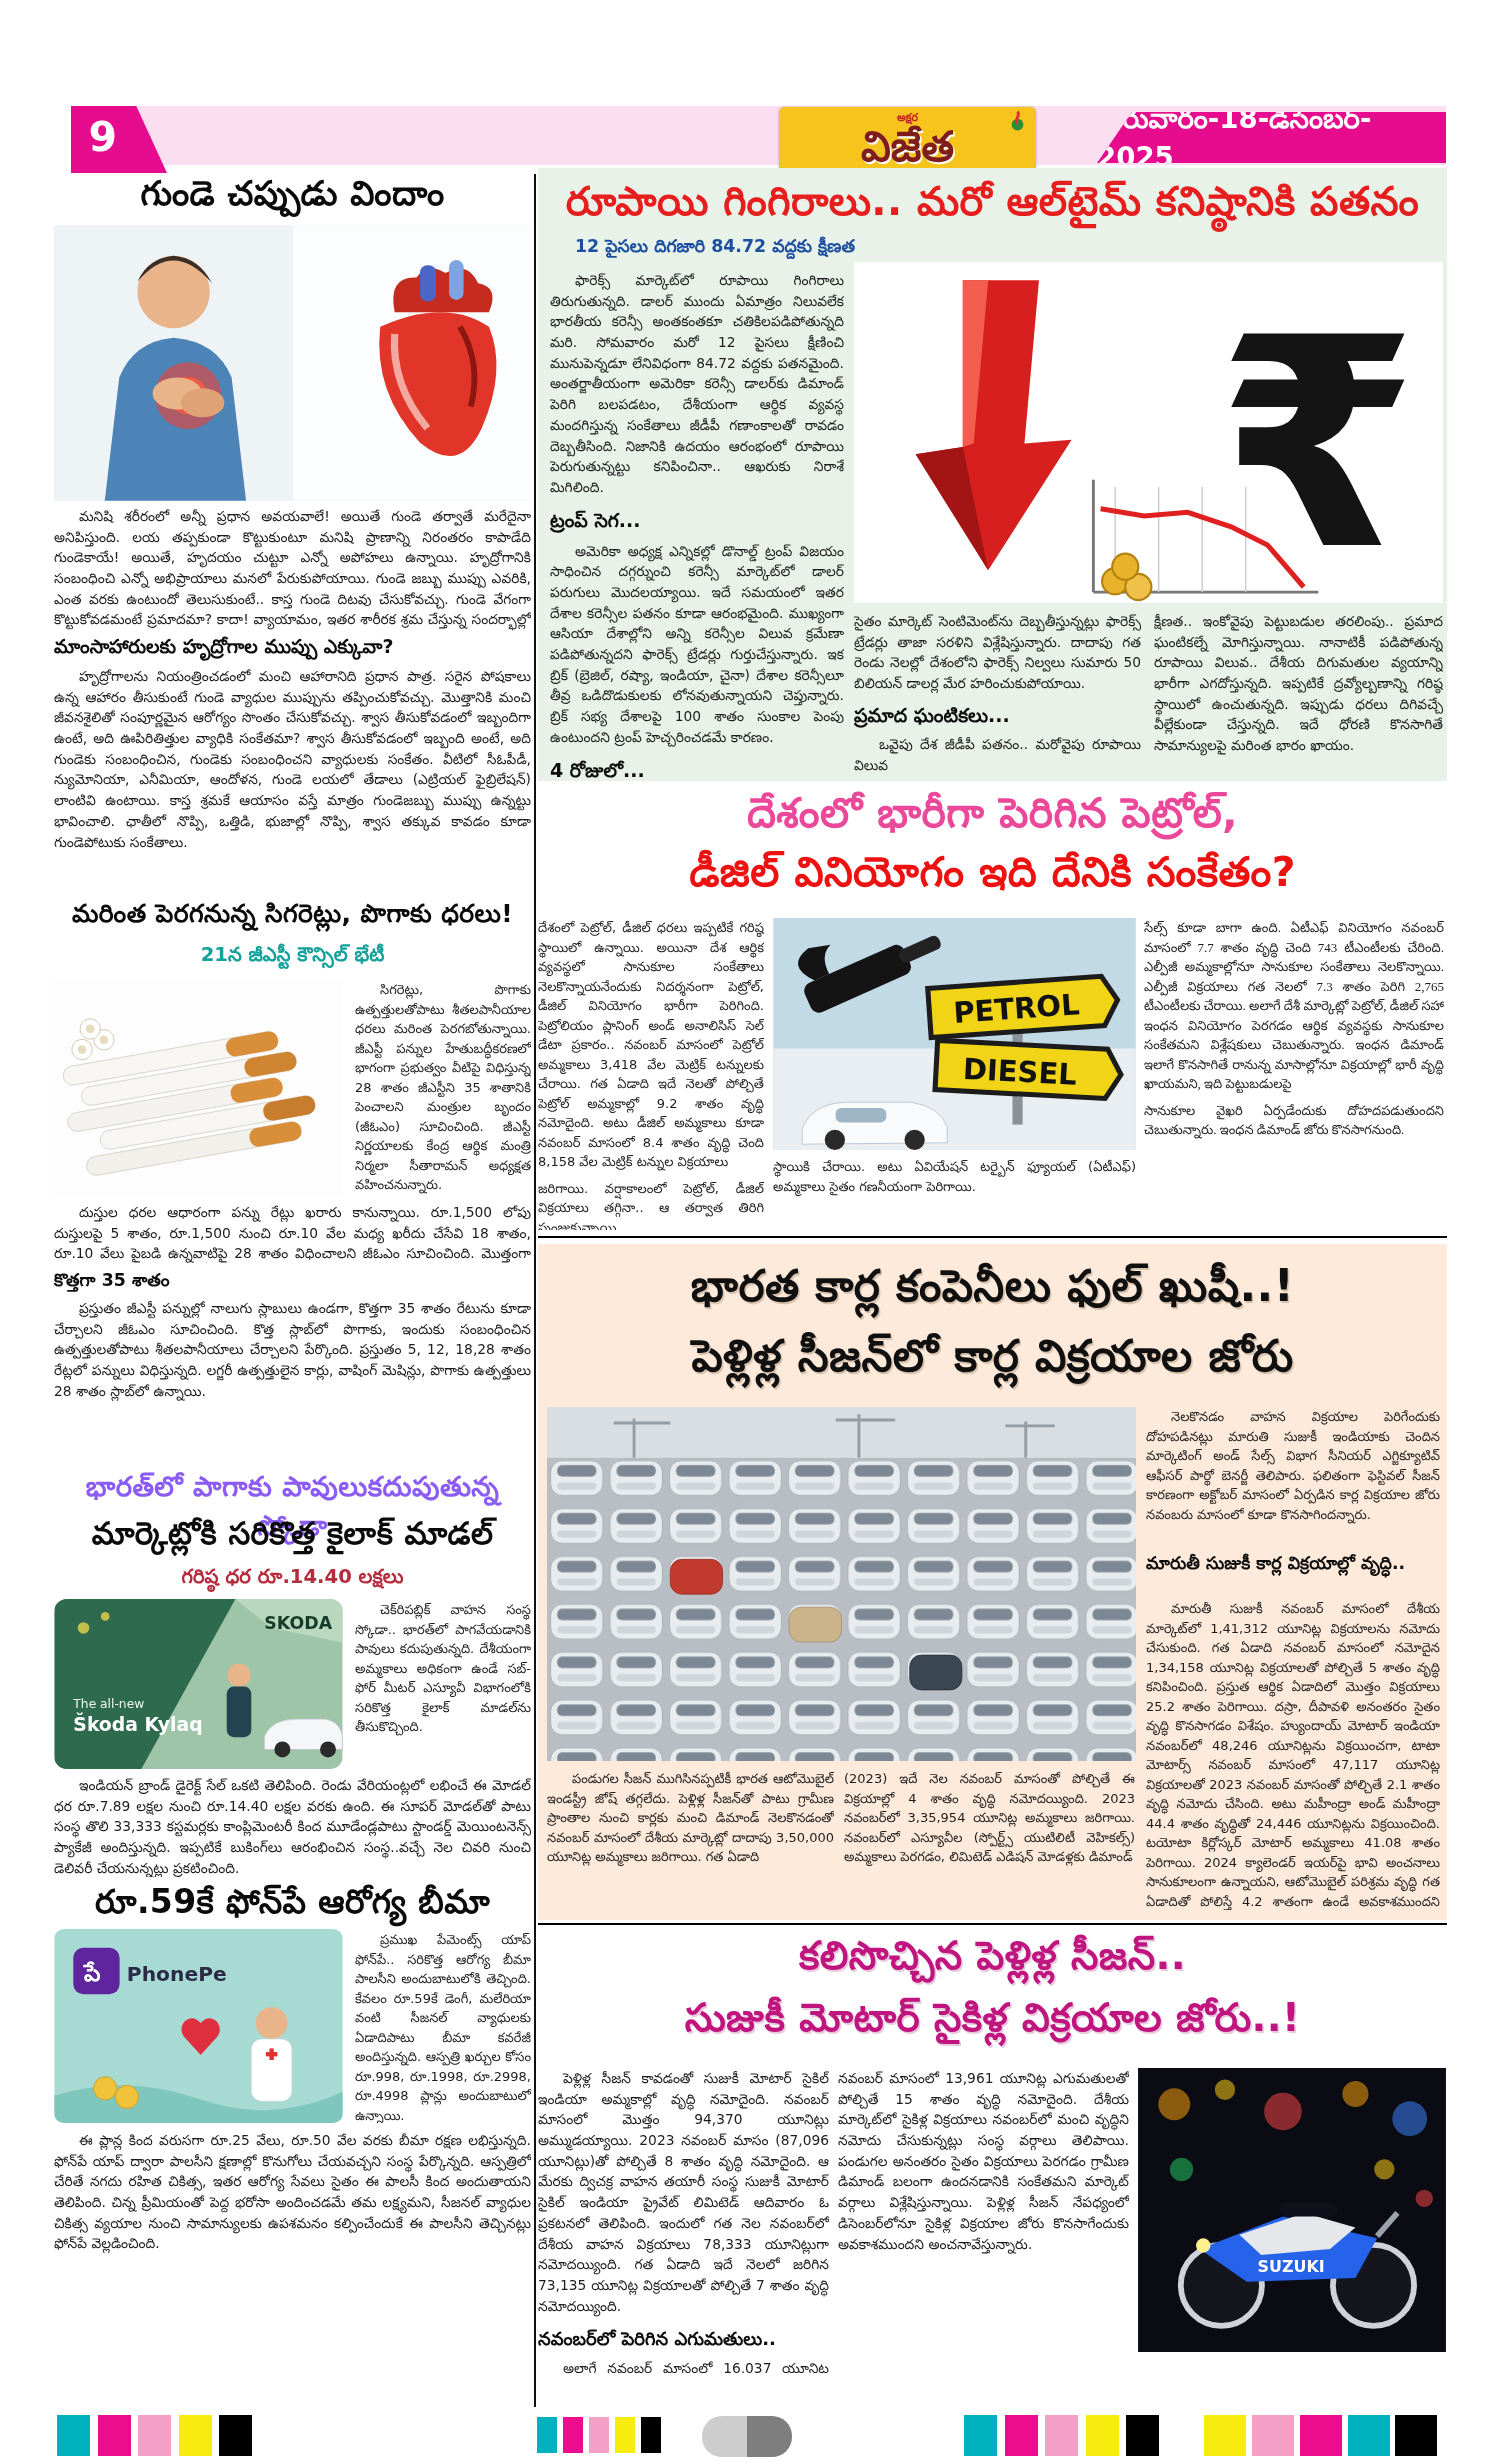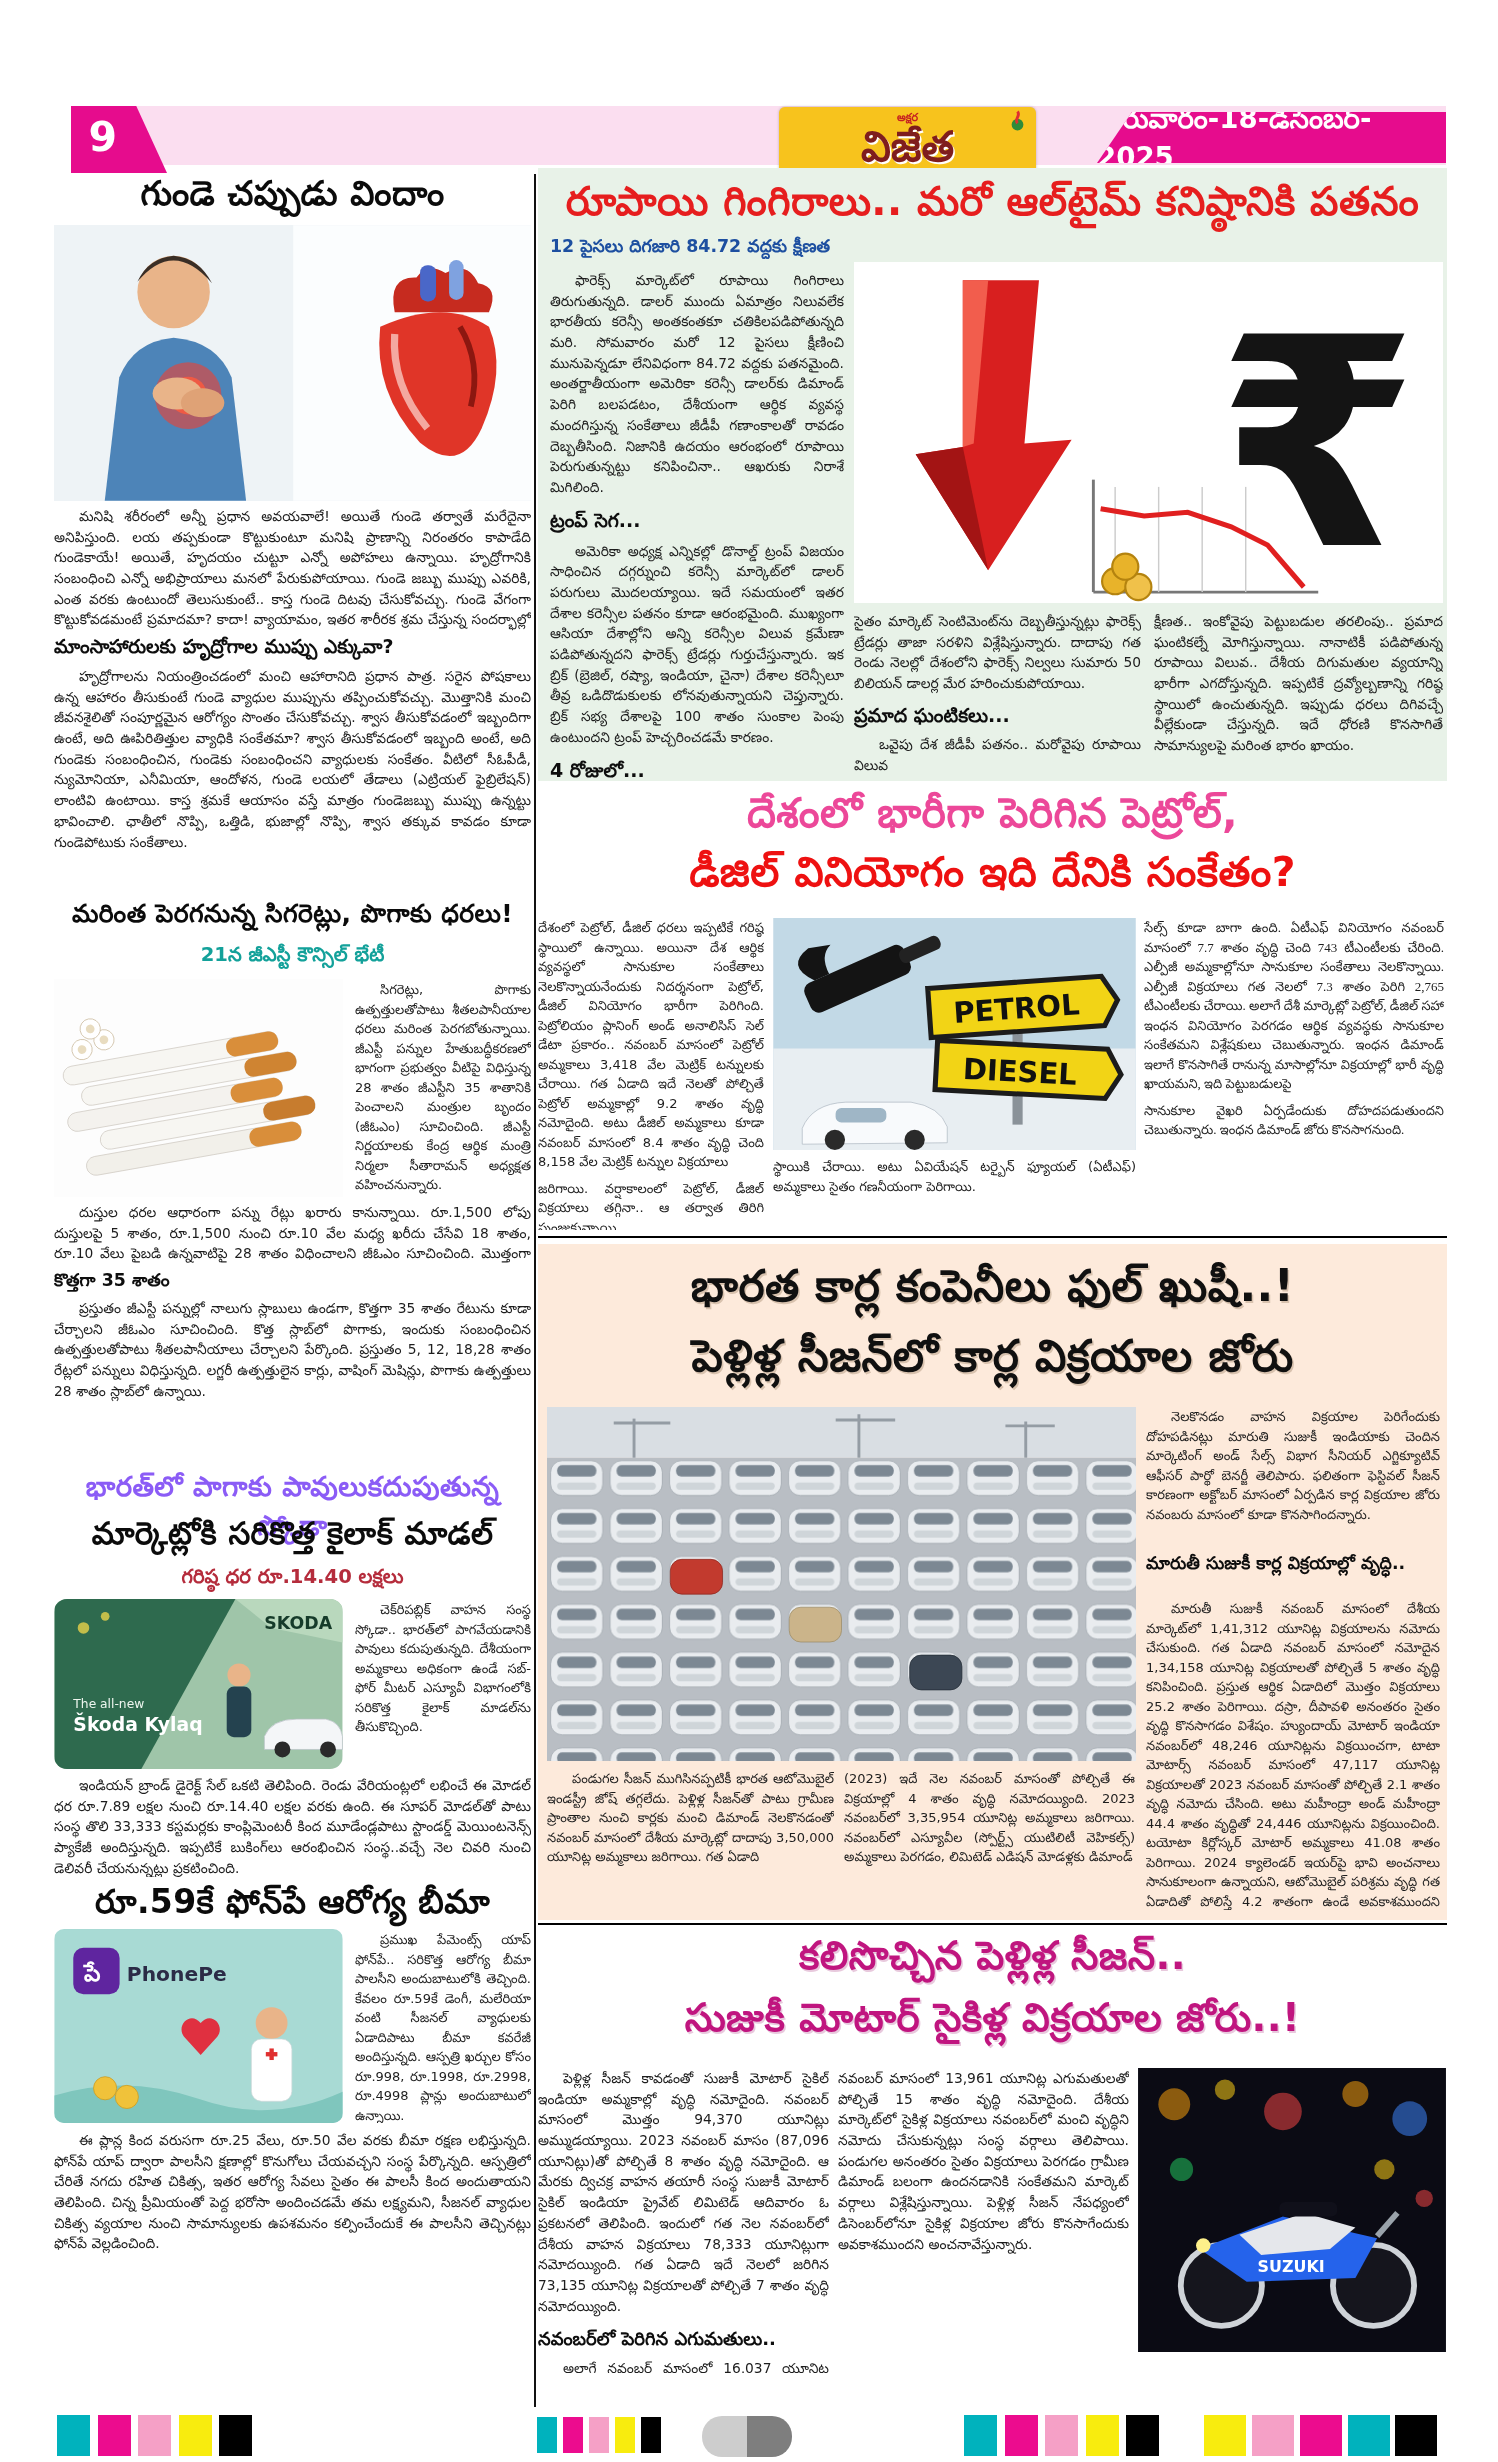--- a/index.html
+++ b/index.html
@@ -166,21 +166,21 @@
 </div>
 <div class="abs bodytxt" style="left:355px;top:1930px;width:176px;height:193px;font-size:13px;">
     <p>ప్రముఖ పేమెంట్స్ యాప్ ఫోన్‌పే.. సరికొత్త ఆరోగ్య బీమా పాలసీని అందుబాటులోకి తెచ్చింది. కేవలం రూ.59కే డెంగీ, మలేరియా వంటి సీజనల్ వ్యాధులకు ఏడాదిపాటు బీమా కవరేజీ అందిస్తున్నది. ఆస్పత్రి ఖర్చుల కోసం రూ.998, రూ.1998, రూ.2998, రూ.4998 ప్లాన్లు అందుబాటులో ఉన్నాయి.</p>
   </div>
 <div class="abs bodytxt" style="left:54px;top:2130px;width:477px;height:276px;">
     <p>ఈ ప్లాన్ల కింద వరుసగా రూ.25 వేలు, రూ.50 వేల వరకు బీమా రక్షణ లభిస్తున్నది. ఫోన్‌పే యాప్ ద్వారా పాలసీని క్షణాల్లో కొనుగోలు చేయవచ్చని సంస్థ పేర్కొన్నది. ఆస్పత్రిలో చేరితే నగదు రహిత చికిత్స, ఇతర ఆరోగ్య సేవలు సైతం ఈ పాలసీ కింద అందుతాయని తెలిపింది. చిన్న ప్రీమియంతో పెద్ద భరోసా అందించడమే తమ లక్ష్యమని, సీజనల్ వ్యాధుల చికిత్స వ్యయాల నుంచి సామాన్యులకు ఉపశమనం కల్పించేందుకే ఈ పాలసీని తెచ్చినట్లు ఫోన్‌పే వెల్లడించింది.</p>
   </div>
 
 <div class="abs" style="left:538px;top:168px;width:909px;height:613px;background:#e8f2e8;"></div>
 <div class="abs hl center" style="left:538px;top:178px;width:909px;font-size:40px;color:#e61e1e;">రూపాయి గింగిరాలు.. మరో ఆల్‌టైమ్ కనిష్ఠానికి పతనం</div>
-<div class="abs" style="left:550px;top:236px;width:305px;font-size:17.4px;font-weight:bold;color:#1d4fa0;">12 పైసలు దిగజారి 84.72 వద్దకు క్షీణత</div>
+<div class="abs" style="left:550px;top:236px;width:305px;font-size:17.4px;font-weight:bold;color:#1d4fa0;text-align:right;">12 పైసలు దిగజారి 84.72 వద్దకు క్షీణత</div>
 
 <div class="abs" style="left:550px;top:270px;width:294px;height:508px;overflow:hidden;">
   <div class="bodytxt" style="height:auto;">
       <p>ఫారెక్స్ మార్కెట్‌లో రూపాయి గింగిరాలు తిరుగుతున్నది. డాలర్ ముందు ఏమాత్రం నిలువలేక భారతీయ కరెన్సీ అంతకంతకూ చతికిలపడిపోతున్నది మరి. సోమవారం మరో 12 పైసలు క్షీణించి మునుపెన్నడూ లేనివిధంగా 84.72 వద్దకు పతనమైంది. అంతర్జాతీయంగా అమెరికా కరెన్సీ డాలర్‌కు డిమాండ్ పెరిగి బలపడటం, దేశీయంగా ఆర్థిక వ్యవస్థ మందగిస్తున్న సంకేతాలు జీడీపీ గణాంకాలతో రావడం దెబ్బతీసింది. నిజానికి ఉదయం ఆరంభంలో రూపాయి పెరుగుతున్నట్టు కనిపించినా.. ఆఖరుకు నిరాశే మిగిలింది.</p>
     </div>
   <div class="sub" style="font-size:19px;margin:4.4px 0;">ట్రంప్ సెగ...</div>
   <div class="bodytxt">
       <p>అమెరికా అధ్యక్ష ఎన్నికల్లో డొనాల్డ్ ట్రంప్ విజయం సాధించిన దగ్గర్నుంచి కరెన్సీ మార్కెట్‌లో డాలర్ పరుగులు మొదలయ్యాయి. ఇదే సమయంలో ఇతర దేశాల కరెన్సీల పతనం కూడా ఆరంభమైంది. ముఖ్యంగా ఆసియా దేశాల్లోని అన్ని కరెన్సీల విలువ క్రమేణా పడిపోతున్నదని ఫారెక్స్ ట్రేడర్లు గుర్తుచేస్తున్నారు. ఇక బ్రిక్ (బ్రెజిల్, రష్యా, ఇండియా, చైనా) దేశాల కరెన్సీలూ తీవ్ర ఒడిదొడుకులకు లోనవుతున్నాయని చెప్తున్నారు. బ్రిక్ సభ్య దేశాలపై 100 శాతం సుంకాల పెంపు ఉంటుందని ట్రంప్ హెచ్చరించడమే కారణం.</p>
     </div>
   <div class="sub" style="font-size:19px;margin:4.4px 0;">4 రోజుల్లో...</div>

